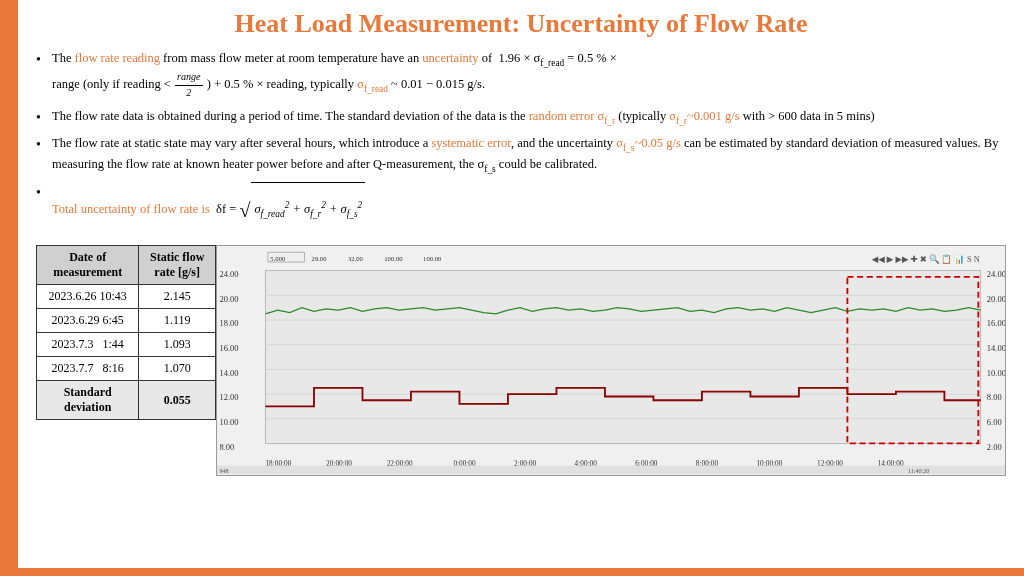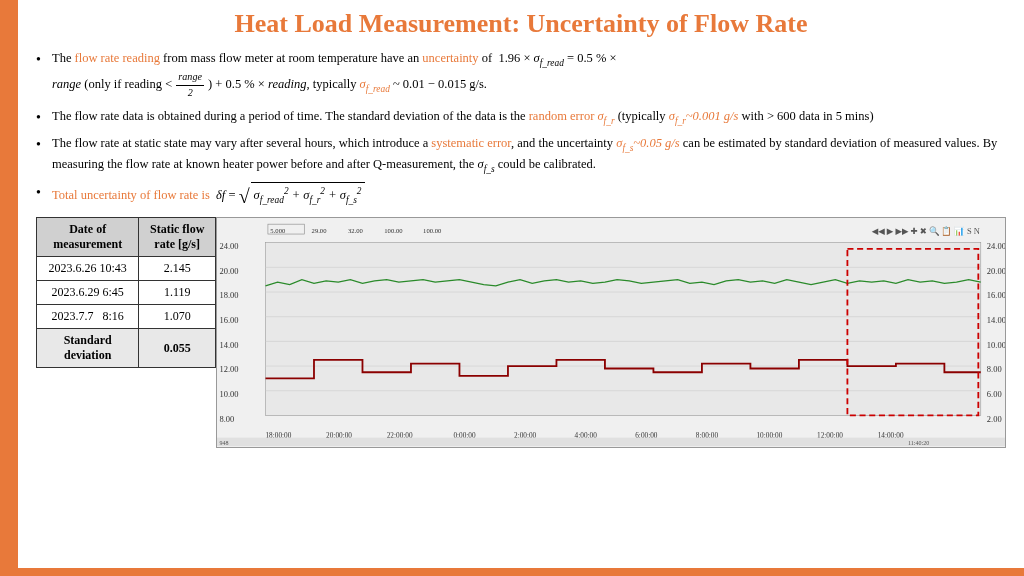--- a/index.html
+++ b/index.html
@@ -52,21 +52,21 @@
     }
     .bullet-dot {
       min-width: 16px;
       font-size: 14px;
       margin-top: 1px;
     }
     .bullet-text {
       flex: 1;
     }
     .orange { color: #e8793a; text-align: center; }
-    .italic { font-style: italic; }
+    .italic { }
     .bottom-section {
       display: flex;
       margin-top: 8px;
     }
     table {
       border-collapse: collapse;
       font-size: 12px;
       min-width: 180px;
     }
     table th, table td {
@@ -118,21 +118,21 @@
       align-items: center;
       vertical-align: middle;
     }
     .sqrt-symbol {
       font-size: 1.6em;
       line-height: 1;
       margin-right: 1px;
     }
     .sqrt-content {
       border-top: 1.5px solid #000;
-      padding: 2px 3px;
+      padding: 16px 3px;
       font-style: italic;
     }
     sup { font-size: 0.75em; vertical-align: super; }
     sub { font-size: 0.75em; vertical-align: sub; }
   </style>
 </head>
 <body>
 
 <div class="left-bar"></div>
 <div class="bottom-bar"></div>
@@ -198,20 +198,24 @@
           </tr>
         </thead>
         <tbody>
           <tr>
             <td>2023.6.26 10:43</td>
             <td>2.145</td>
           </tr>
           <tr>
             <td>2023.6.29 6:45</td>
             <td>1.119</td>
+          </tr>
+          <tr>
+            <td>2023.7.3 &nbsp;&nbsp;1:44</td>
+            <td>1.093</td>
           </tr>
           <tr>
             <td>2023.7.7 &nbsp;&nbsp;8:16</td>
             <td>1.070</td>
           </tr>
           <tr>
             <td><strong>Standard<br>deviation</strong></td>
             <td><strong>0.055</strong></td>
           </tr>
         </tbody>

